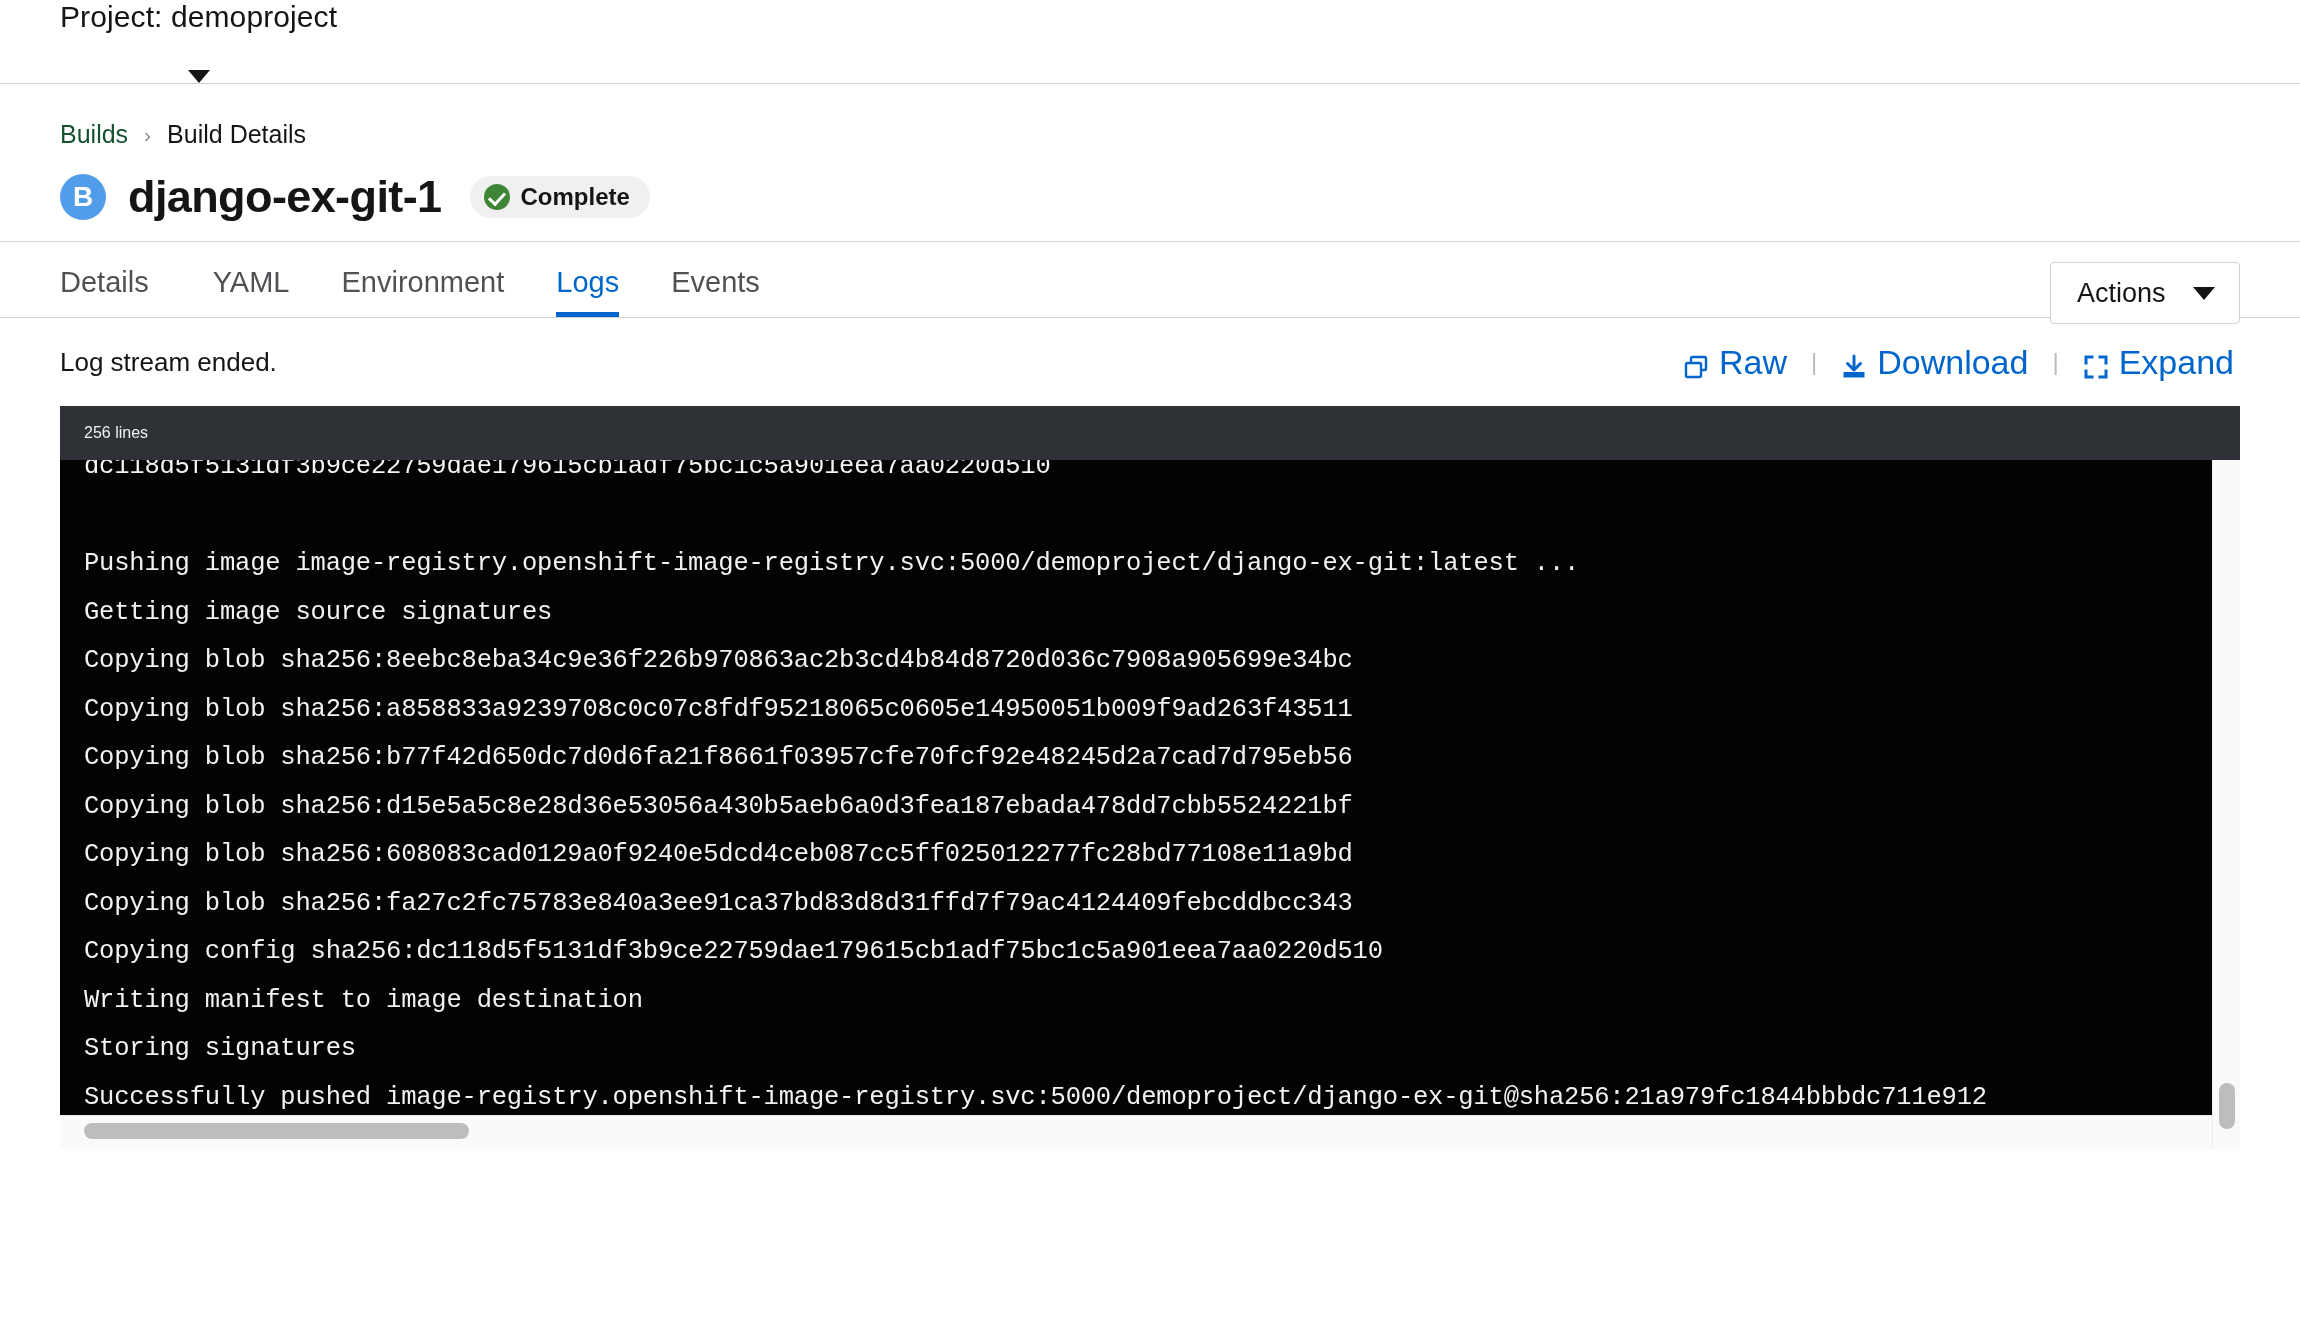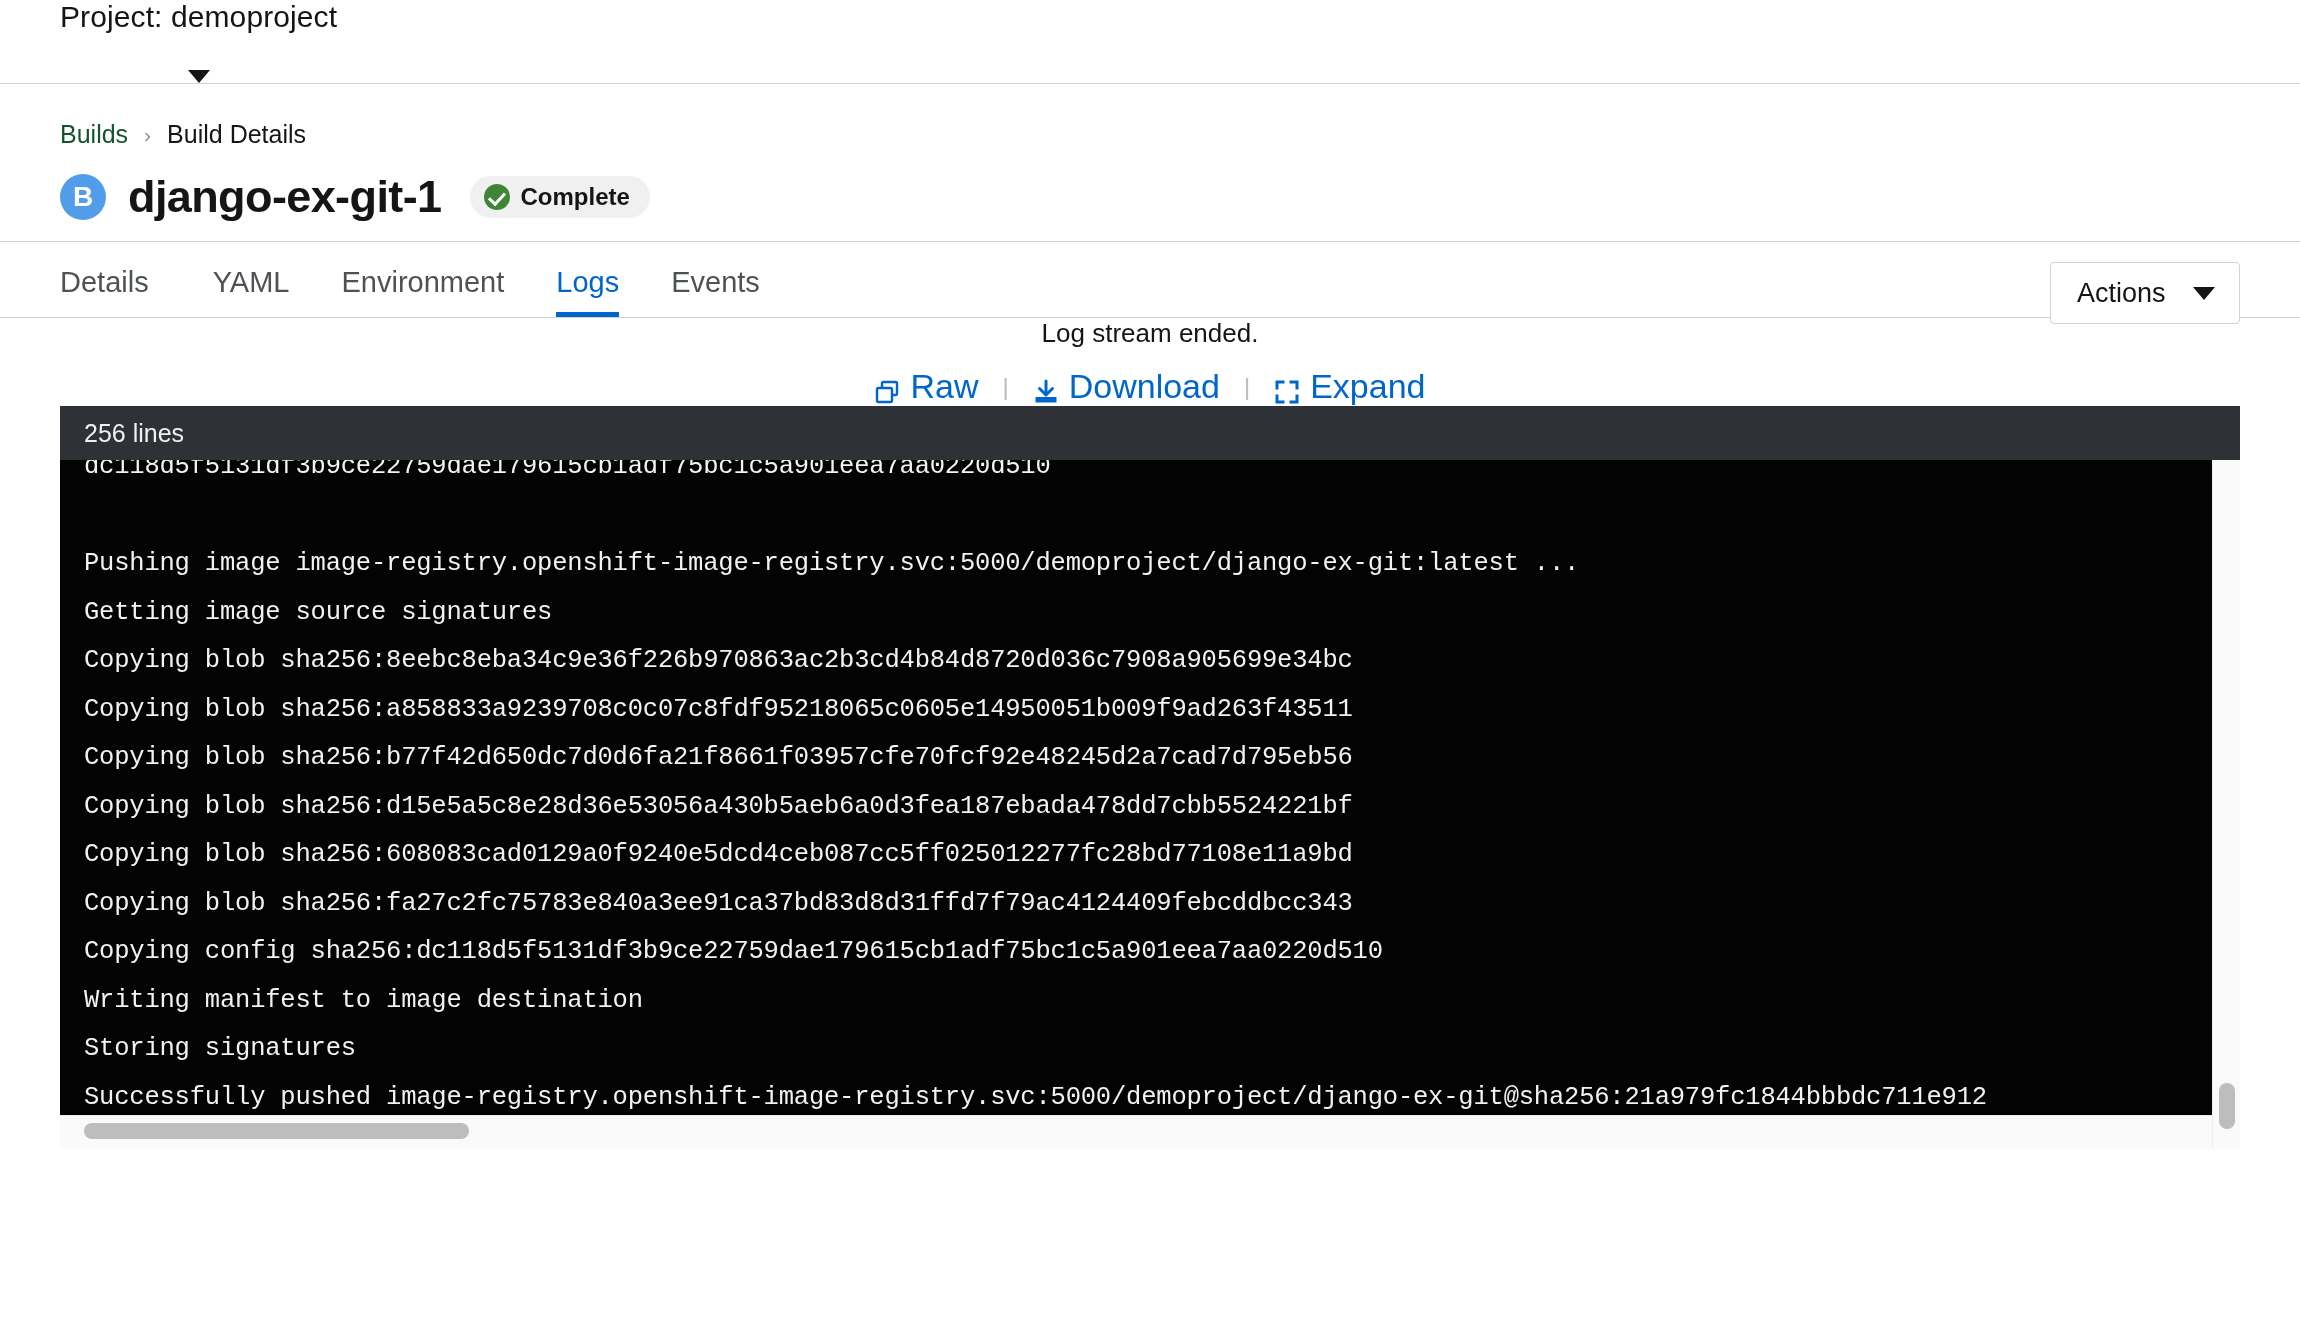--- a/index.html
+++ b/index.html
@@ -178,21 +178,20 @@
     background: #0066cc;
   }
 
   
   .log-area { padding: 0 60px 0 60px; }
   .log-toolbar {
     display: flex;
     align-items: center;
     justify-content: space-between;
     height: 88px;
-    flex-direction: column;
   }
   .stream-status {
     font-size: 26px;
     color: #151515;
   }
   .toolbar-actions {
     display: flex;
     align-items: center;
     gap: 0;
   }
@@ -219,21 +218,21 @@
     position: relative;
     border: 0;
   }
   .log-head {
     background: #2e3136;
     color: #f0f0f0;
     height: 54px;
     display: flex;
     align-items: center;
     padding-left: 24px;
-    font-size: 25px;
+    font-size: 16px;
     position: relative;
     z-index: 3;
   }
   .log-body-wrap {
     position: relative;
     background: #030303;
     height: 655px;
     overflow: hidden;
   }
   .log-lines {

